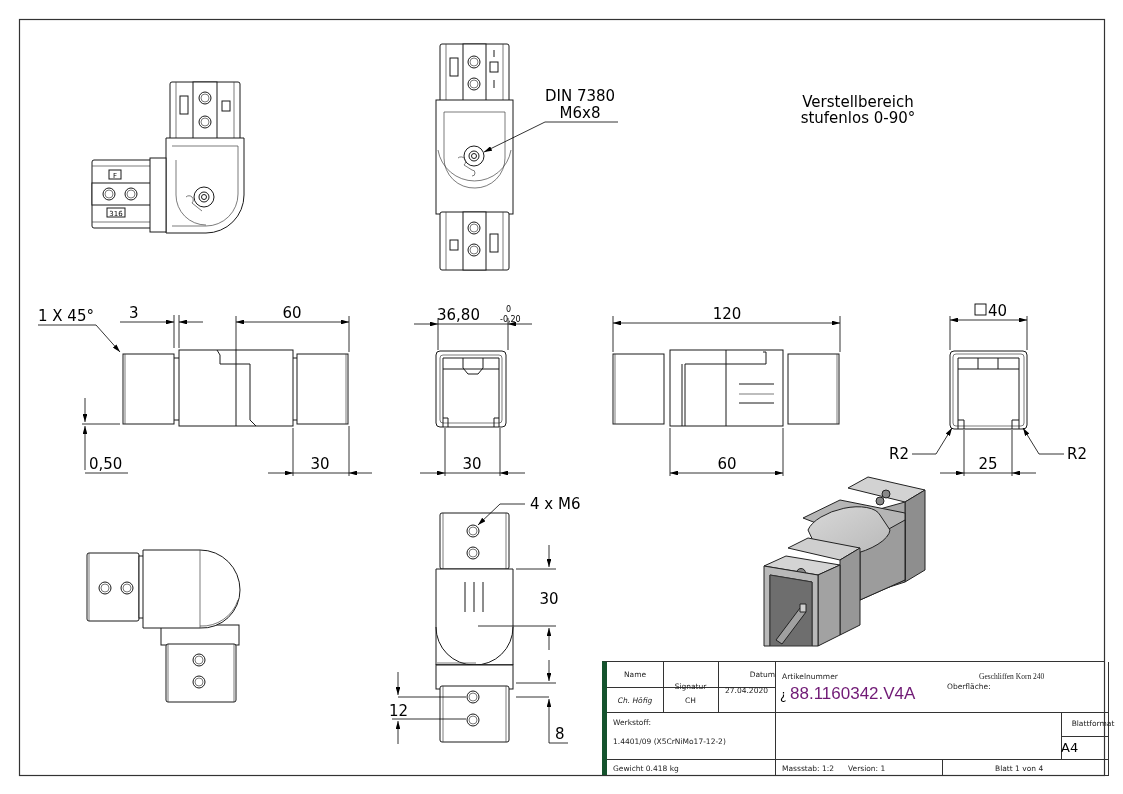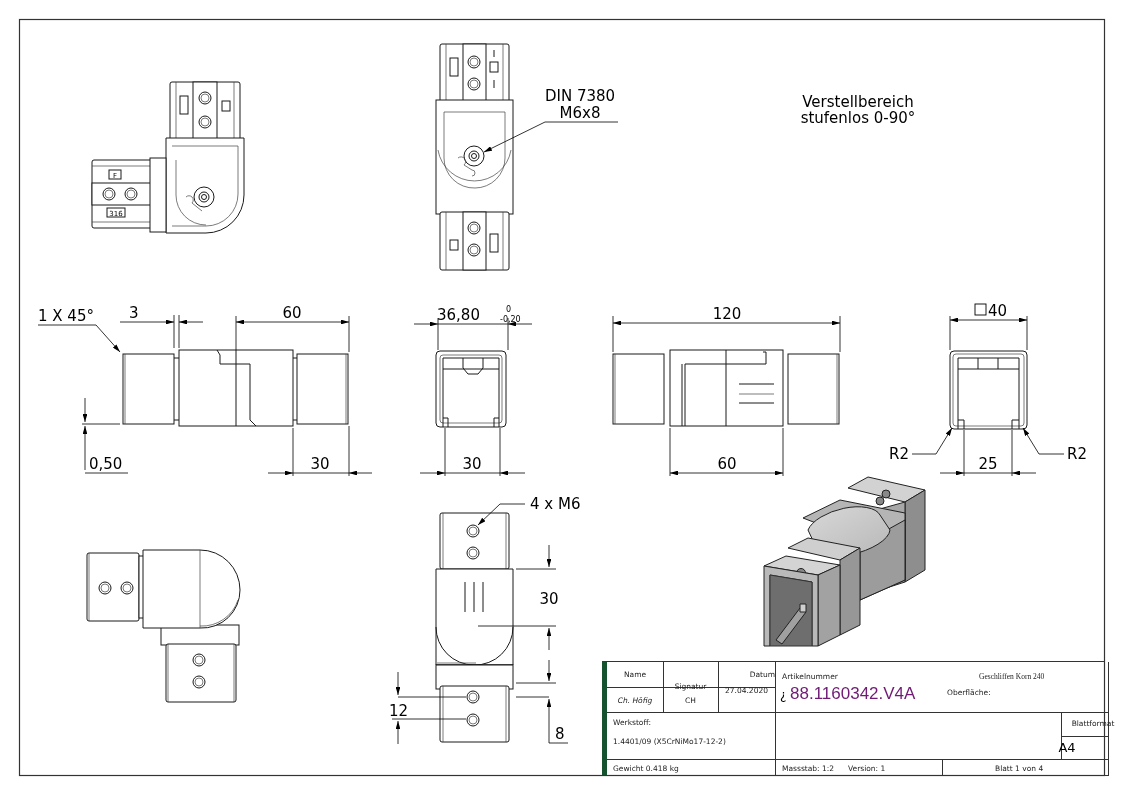--- a/index.html
+++ b/index.html
@@ -345,26 +345,26 @@
   <div class="cell" style="left:0; top:8px; width:56px; text-align:center;">Name</div>
   <div class="cell" style="left:56px; top:8px; width:55px; text-align:center;margin-top:12px;">Signatur</div>
   <div class="cell" style="left:111px; top:8px; width:57px; text-align:right;">Datum</div>
   <div class="cell" style="left:0; top:34px; width:56px; text-align:center;font-style:italic;">Ch. Höfig</div>
   <div class="cell" style="left:56px; top:34px; width:55px; text-align:center;">CH</div>
   <div class="cell" style="left:111px; top:24px; width:57px; text-align:center;">27.04.2020</div>
 
   <div class="cell" style="left:175px; top:10px;">Artikelnummer</div>
   <div class="cell" style="left:173px; top:26px; font-size:12px; color:#000;">¿</div>
   <div class="cell" style="left:183px; top:22px; font-size:17px; color:#701a75; font-family:'Liberation Sans', sans-serif;">88.1160342.V4A</div>
-  <div class="cell" style="left:340px; top:26px;">Oberfläche:</div>
+  <div class="cell" style="left:340px; top:20px;">Oberfläche:</div>
   <div class="cell" style="left:372px; top:10px;font-family:Liberation Serif, serif;">Geschliffen Korn 240</div>
 
   <div class="cell" style="left:6px; top:56px;">Werkstoff:</div>
   <div class="cell" style="left:6px; top:75px;">1.4401/09 (X5CrNiMo17-12-2)</div>
 
   <div class="cell" style="left:454px; top:57px; width:64px; text-align:center;">Blattformat</div>
-  <div class="cell" style="left:436px; top:78px; width:48px; text-align:center; font-size:13px; color:#000;">A4</div>
+  <div class="cell" style="left:454px; top:78px; width:48px; font-size:13px; color:#000;">A4</div>
 
   <div class="cell" style="left:6px; top:102px;">Gewicht 0.418 kg</div>
   <div class="cell" style="left:175px; top:102px;">Massstab: 1:2</div>
   <div class="cell" style="left:241px; top:102px;">Version: 1</div>
   <div class="cell" style="left:340px; top:102px;padding-left:48px;">Blatt 1 von 4</div>
 </div>
 
 </body></html>

